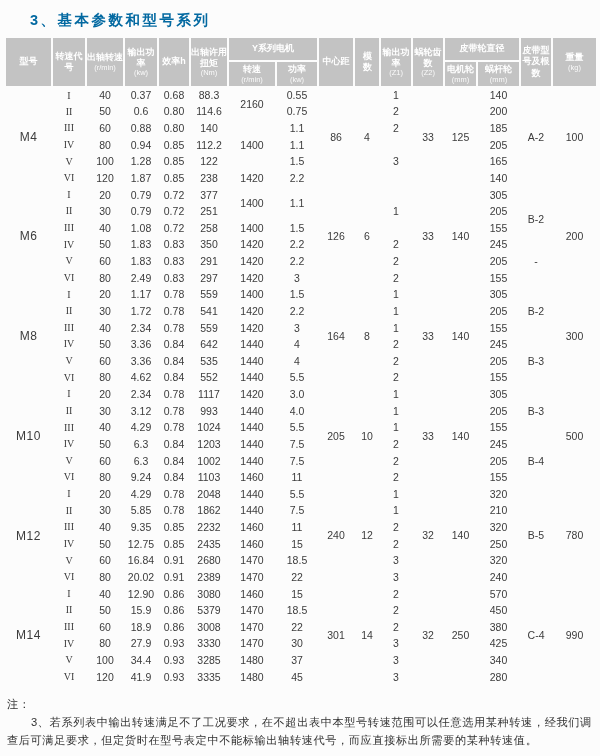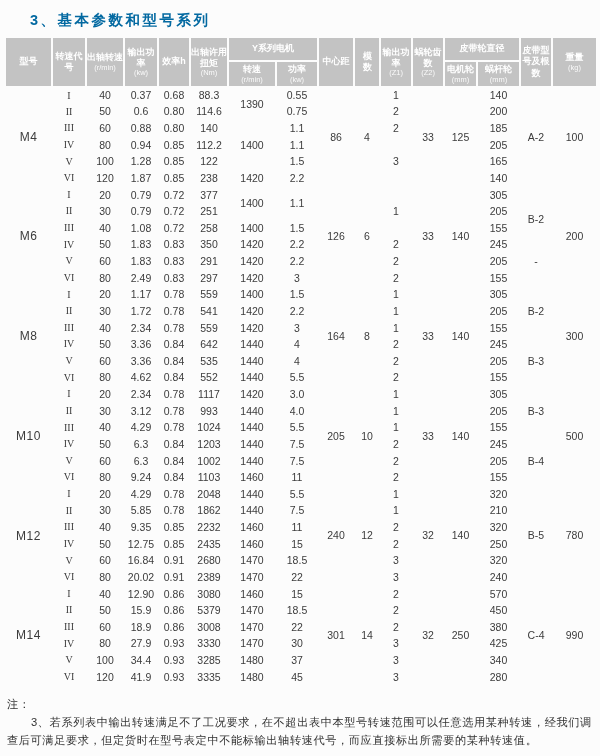--- a/index.html
+++ b/index.html
@@ -147,21 +147,21 @@
     </tr>
   </thead>
   <tbody id="table-body">
       <tr>
         <td rowspan="6" class="model">M4</td>
         <td class="roman">I</td>
         <td>40</td>
         <td>0.37</td>
         <td>0.68</td>
         <td>88.3</td>
-        <td rowspan="2">1390</td>
+        <td rowspan="2">2160</td>
         <td>0.55</td>
         <td rowspan="6">86</td>
         <td rowspan="6">4</td>
         <td>1</td>
         <td rowspan="6">33</td>
         <td rowspan="6">125</td>
         <td>140</td>
         <td rowspan="6">A-2</td>
         <td rowspan="6">100</td>
       </tr>

